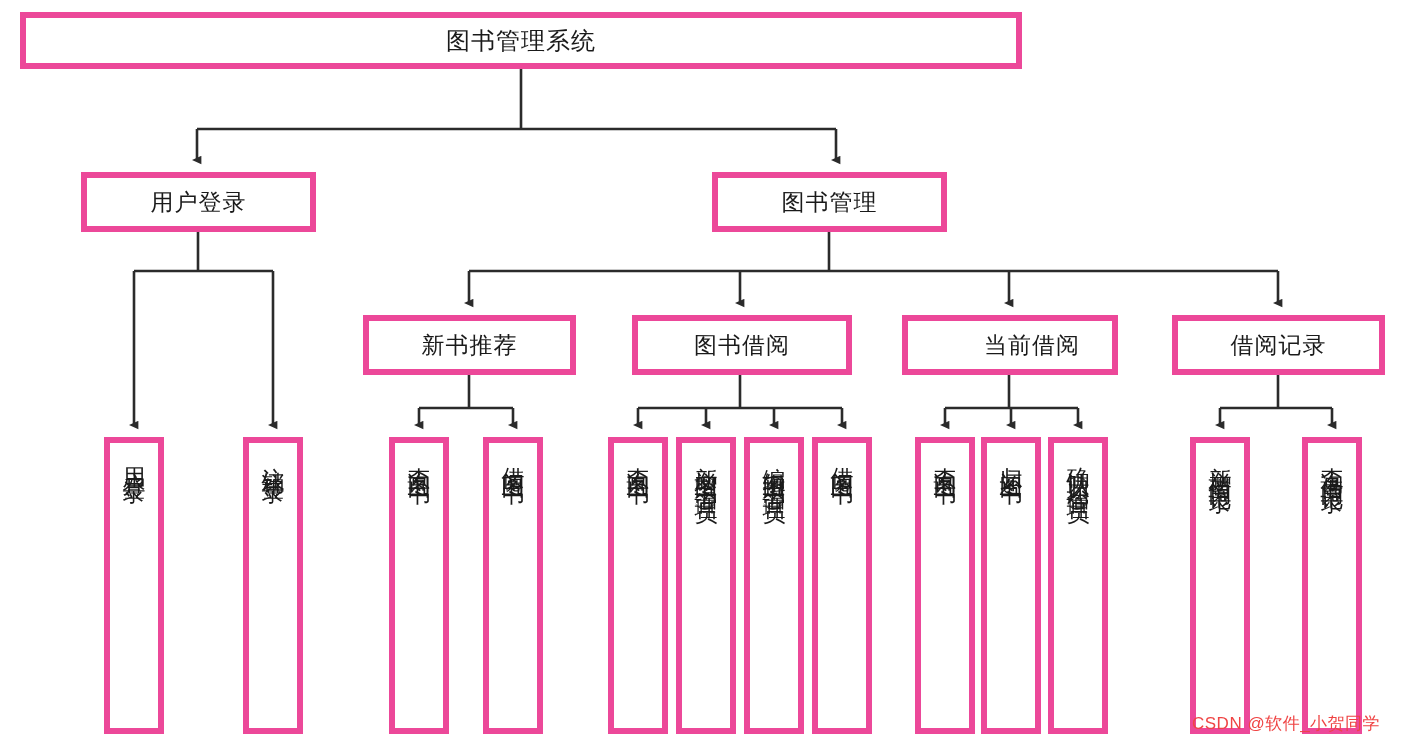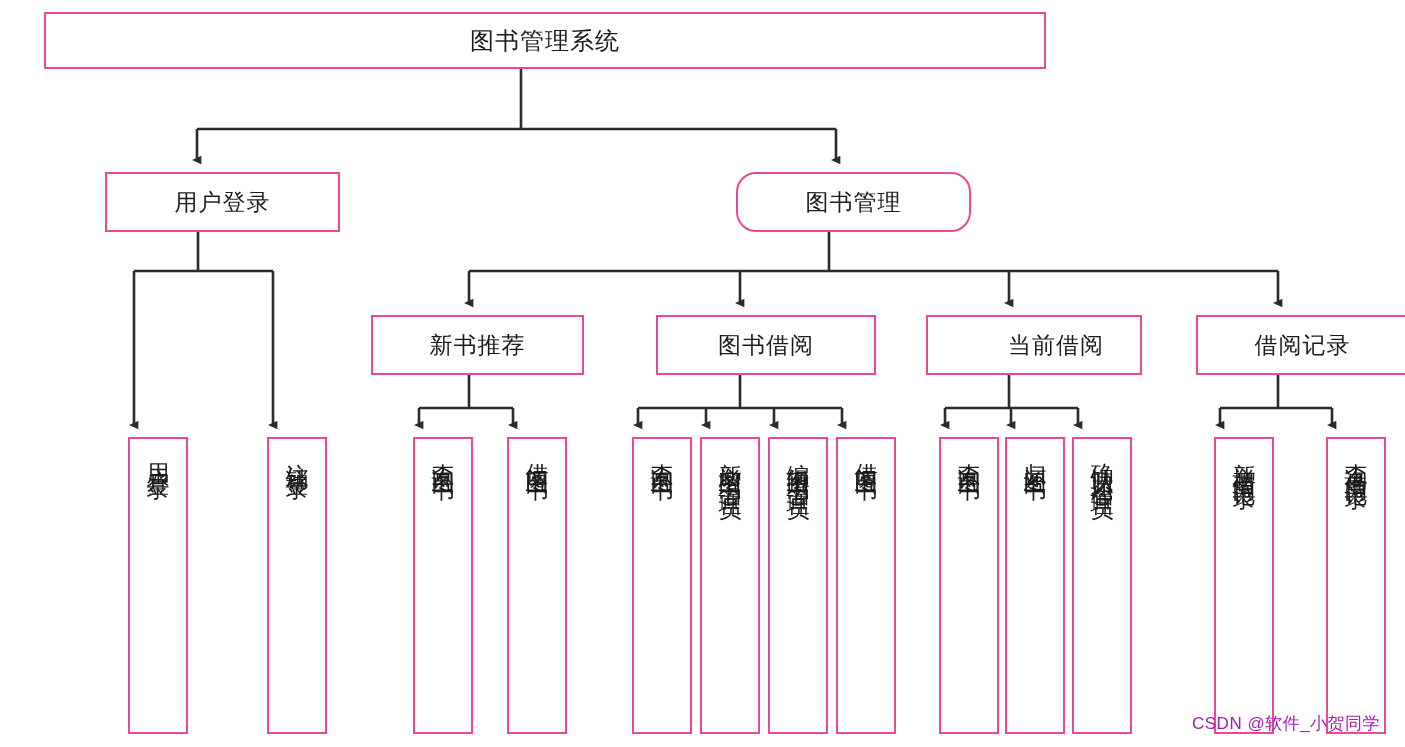--- a/index.html
+++ b/index.html
@@ -21,27 +21,26 @@
     position: absolute;
     left: 0;
     top: 0;
     width: 1405px;
     height: 747px;
     pointer-events: none;
   }
   .node {
     position: absolute;
     box-sizing: border-box;
-    border: 2px solid #ec4899;
+    border: 6px solid #ec4899;
     background: #ffffff;
     display: flex;
     align-items: center;
     justify-content: center;
     color: #1a1a1a;
-    margin-left: 24px;
   }
   .node .label {
     display: block;
     text-align: center;
     line-height: 1.05;
   }
   
   .node.h .label {
     font-size: 23px;
     letter-spacing: 1px;
@@ -62,21 +61,21 @@
     font-size: 23px;
     letter-spacing: 5px;
     line-height: 1;
     white-space: nowrap;
   }
   .watermark {
     position: absolute;
     left: 1192px;
     top: 712px;
     font-size: 17px;
-    color: #a21caf;
+    color: #ef4444;
     white-space: nowrap;
     letter-spacing: 0.5px;
     font-family: "Liberation Sans", "DejaVu Sans", sans-serif;
   }
 </style>
 </head>
 <body>
 
 <div id="canvas">
 
@@ -131,25 +130,25 @@
     </g>
   </svg>
 
   <div class="node h root" style="left:20px; top:12px; width:1002px; height:57px;">
     <span class="label">图书管理系统</span>
   </div>
 
   <div class="node h" style="left:81px; top:172px; width:235px; height:60px;">
     <span class="label">用户登录</span>
   </div>
-  <div class="node h" style="left:712px; top:172px; width:235px; height:60px;border-radius:20px;">
+  <div class="node h" style="left:712px; top:172px; width:235px; height:60px;">
     <span class="label">图书管理</span>
   </div>
 
-  <div class="node h" style="left:347px; top:315px; width:213px; height:60px;justify-content:center;">
+  <div class="node h" style="left:363px; top:315px; width:213px; height:60px;justify-content:center;">
     <span class="label">新书推荐</span>
   </div>
   <div class="node h" style="left:632px; top:315px; width:220px; height:60px;">
     <span class="label">图书借阅</span>
   </div>
   <div class="node h" style="left:902px; top:315px; width:216px; height:60px;padding-left:44px;">
     <span class="label">当前借阅</span>
   </div>
   <div class="node h" style="left:1172px; top:315px; width:213px; height:60px;">
     <span class="label">借阅记录</span>

